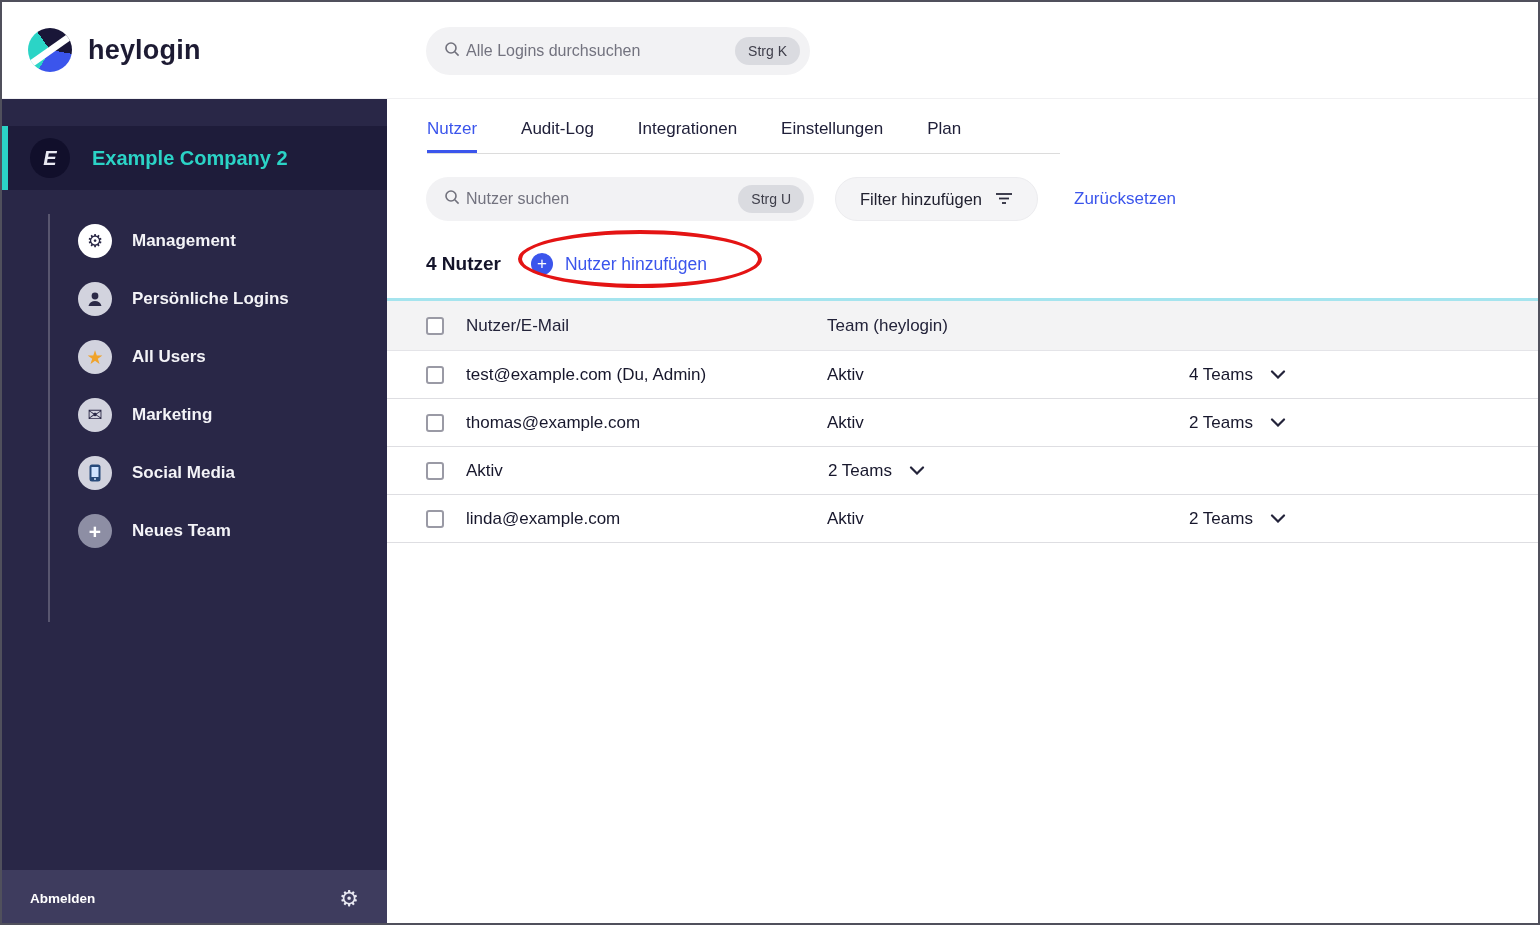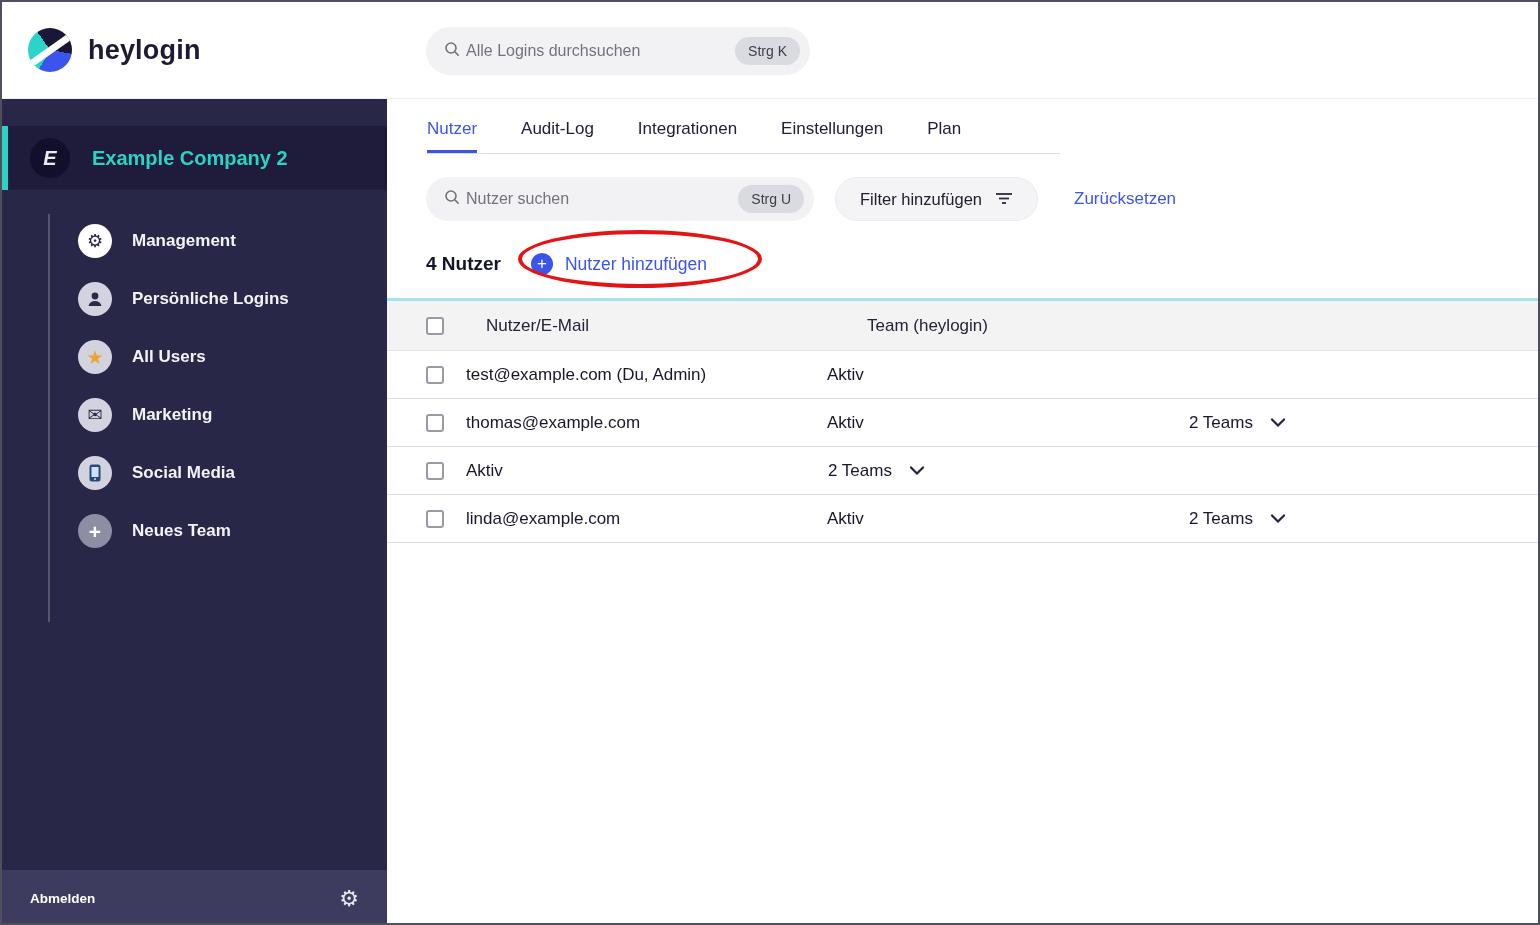--- a/index.html
+++ b/index.html
@@ -59,21 +59,21 @@
 
   .annotation-ellipse { position:absolute; left:131px; top:131px; width:244px; height:58px; border:4px solid #e41414; border-radius:50%; pointer-events:none; }
 
   .table { margin-top:23px; border-top:3px solid #a5e4ee; }
   .trow { display:flex; align-items:center; height:48px; border-bottom:1px solid #dedee2; }
   .thead { height:50px; background:#f3f3f4; border-bottom:1px solid #e4e4e8; font-size:17px; color:#23233a; }
   .c-check { width:40px; margin-left:39px; flex:none; display:flex; align-items:center; }
   .c-email { width:361px; flex:none; font-size:17px; color:#17172c; }
   .c-status { width:362px; flex:none; font-size:17px; color:#17172c; }
   .c-team { flex:1; display:flex; align-items:center; gap:17px; font-size:17px; color:#17172c; }
-  .thead .c-email, .thead .c-status, .thead .c-team { color:#23233a; font-size:17px;margin-left:20px; }
+  .thead .c-email, .thead .c-status, .thead .c-team { color:#23233a; font-size:17px; }
   input[type=checkbox] { appearance:none; width:18px; height:18px; border:2px solid #9a9aa5; border-radius:3px; background:#fff; cursor:pointer; margin:0; }
   .chev { display:flex; align-items:center; cursor:pointer; }
 </style>
 </head>
 <body>
 
 <div class="screen">
 
   <div class="topbar">
     <div class="brand">
@@ -197,20 +197,28 @@
         <span class="c-email">Nutzer/E-Mail</span>
         <span class="c-team">Team (heylogin)</span>
       </div>
 
       <div class="trow">
         <span class="c-check">
             <input type="checkbox" style="">
           </span>
         <span class="c-email">test@example.com (Du, Admin)</span>
         <span class="c-status">Aktiv</span>
+        <span class="c-team">
+          <span>4 Teams</span>
+          <span class="chev">
+              <svg width="16" height="9" viewBox="0 0 16 9">
+                <polyline points="2,1.5 8,7.5 14,1.5" fill="none" stroke="#23233a" stroke-width="2.2" stroke-linecap="round"></polyline>
+              </svg>
+            </span>
+        </span>
       </div>
 
       <div class="trow">
         <span class="c-check">
             <input type="checkbox" style="">
           </span>
         <span class="c-email">thomas@example.com</span>
         <span class="c-status">Aktiv</span>
         <span class="c-team">
           <span>2 Teams</span>

